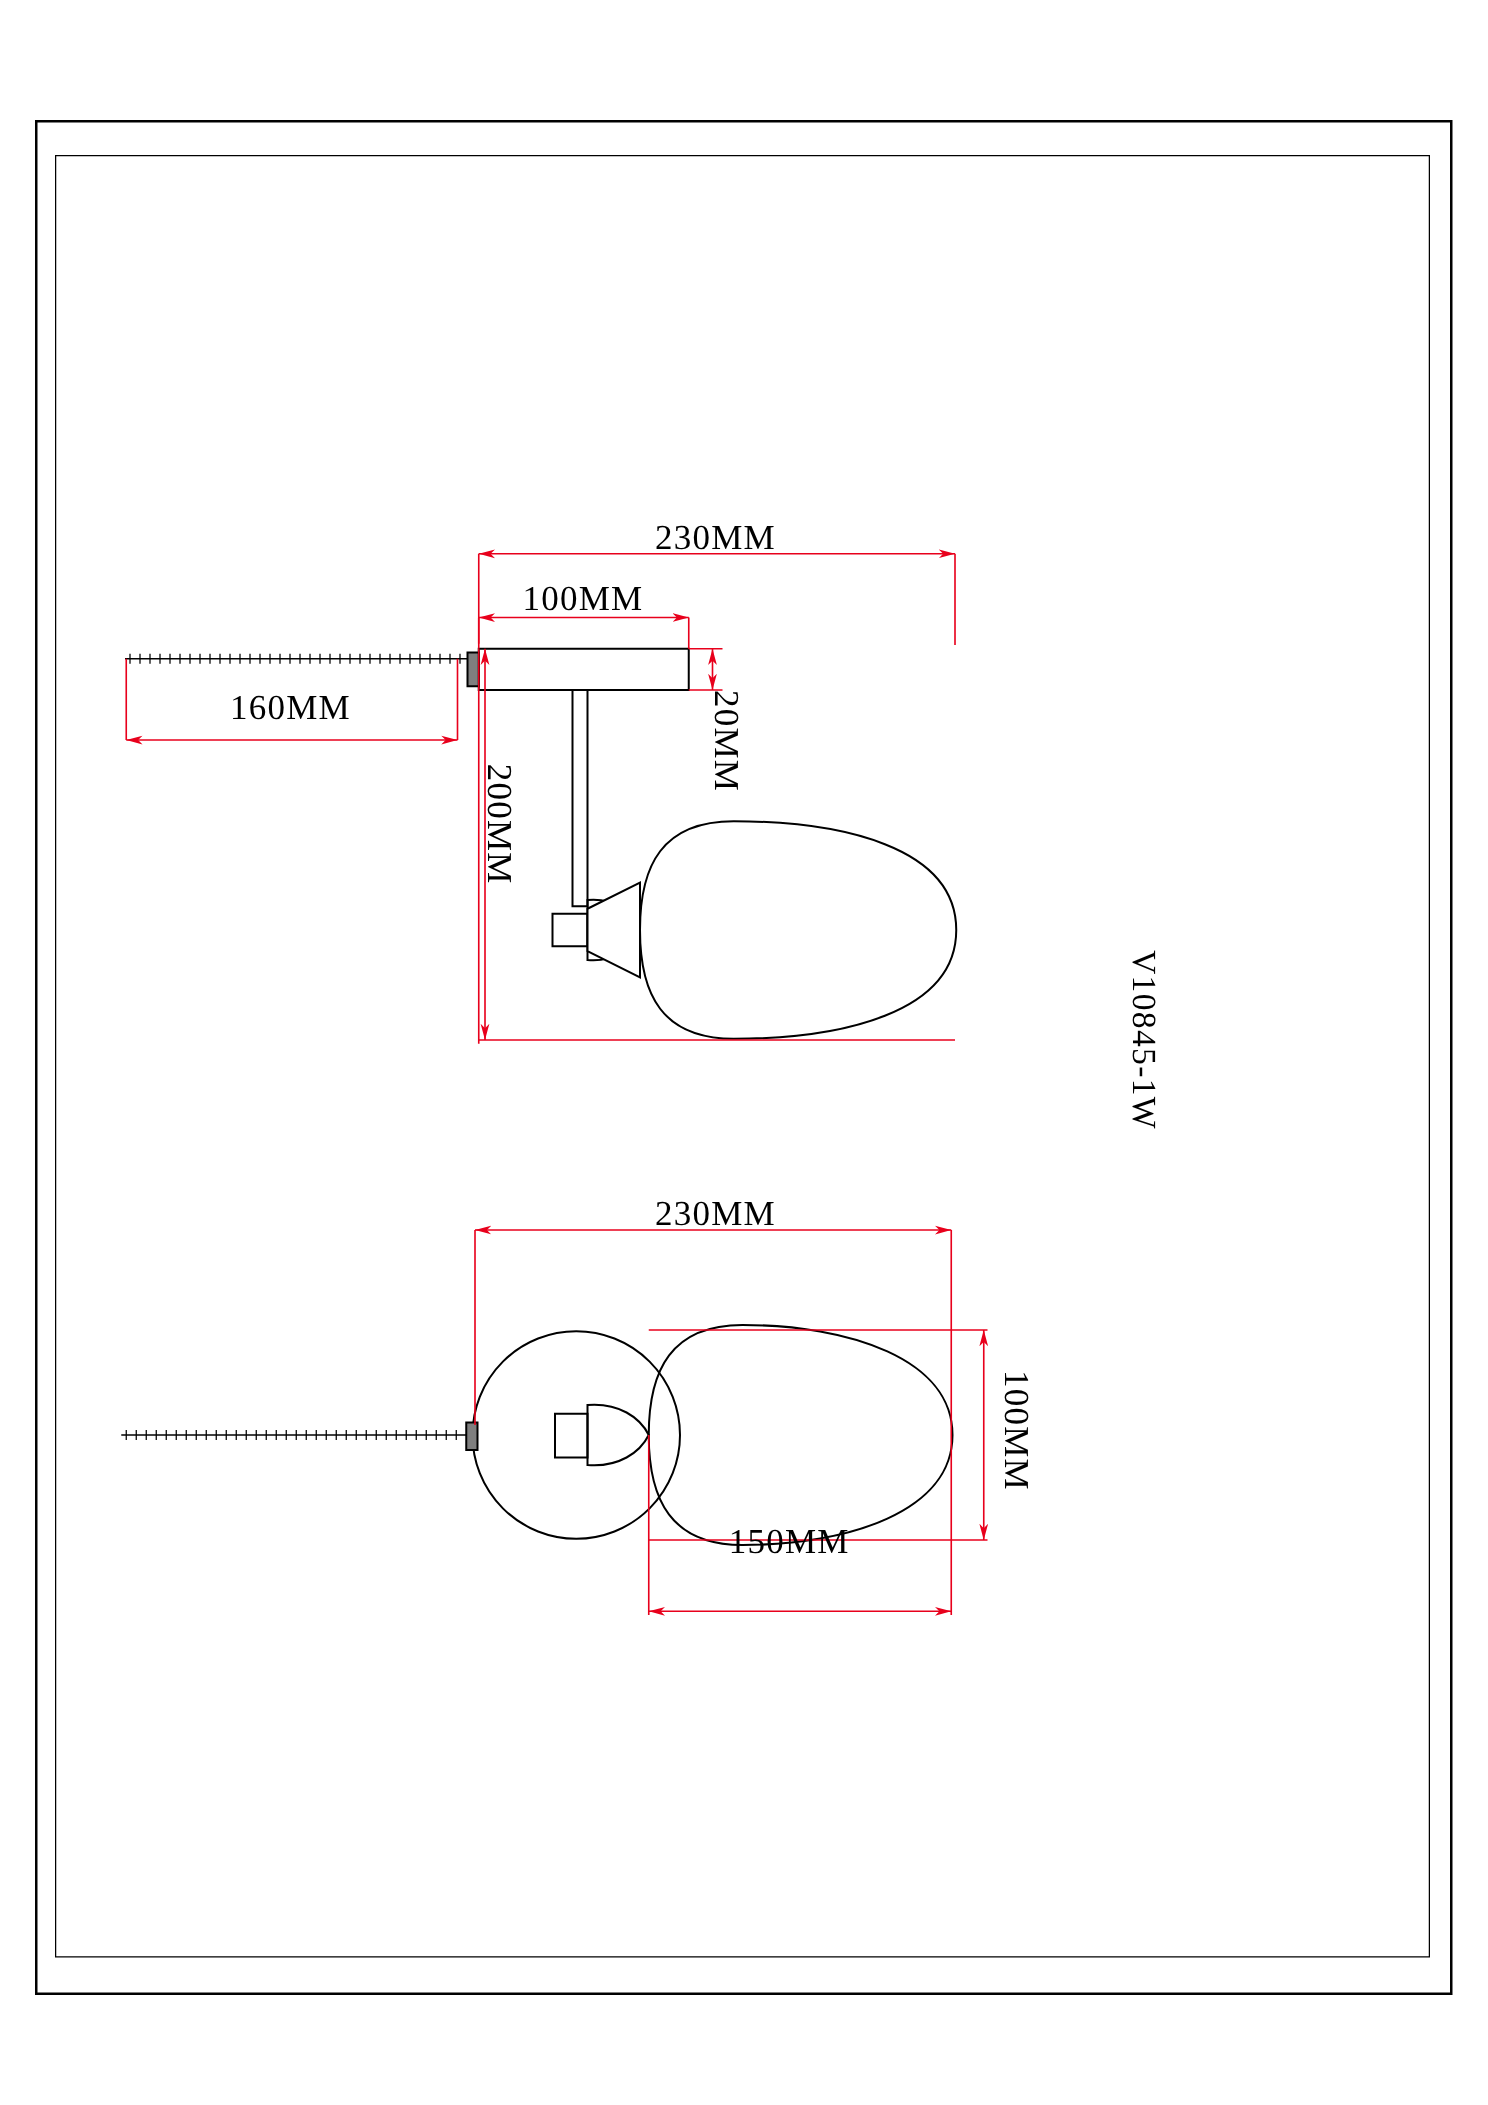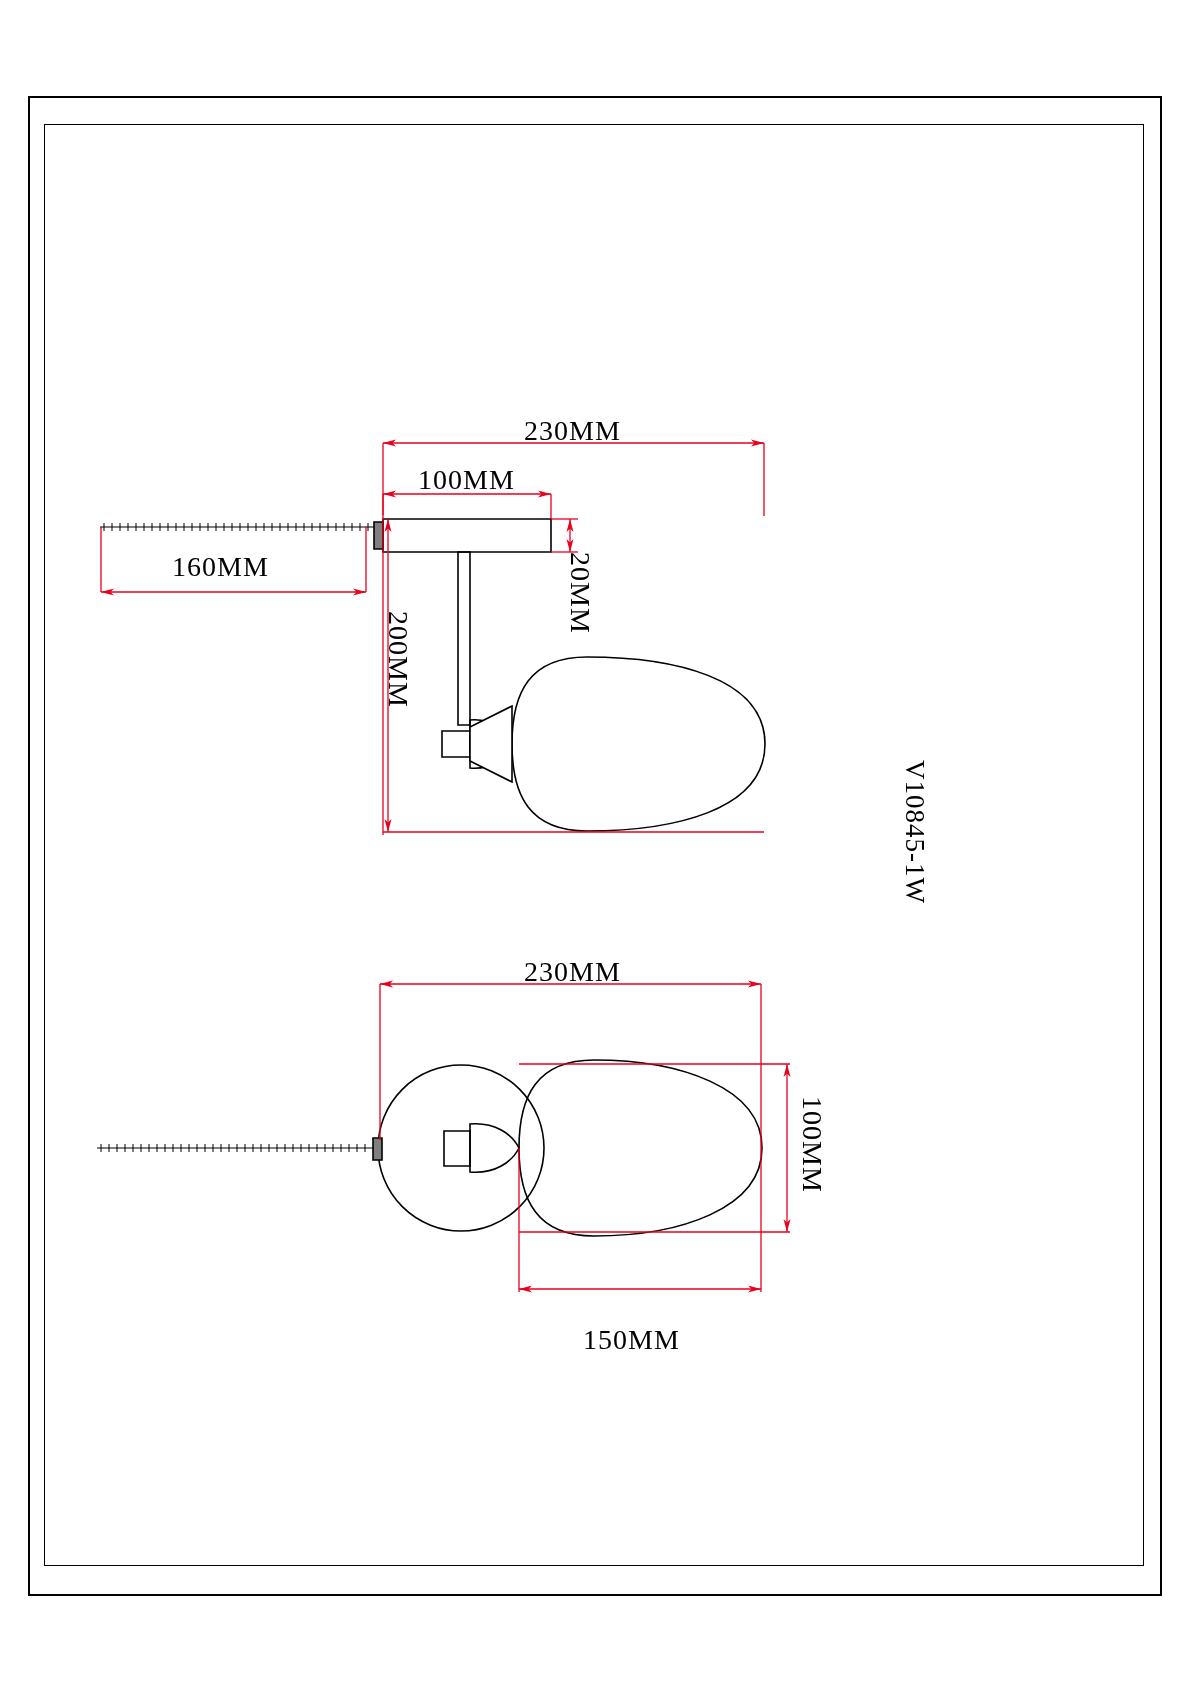--- a/index.html
+++ b/index.html
@@ -233,21 +233,21 @@
       <line x1="519" y1="1289" x2="761" y2="1289" marker-start="url(#arrR)" marker-end="url(#arrL)"></line>
 
       <line x1="519" y1="1064" x2="790" y2="1064"></line>
       <line x1="519" y1="1232" x2="790" y2="1232"></line>
       <line x1="787" y1="1064" x2="787" y2="1232" marker-start="url(#arrR)" marker-end="url(#arrL)"></line>
     </g>
   </svg>
 
   <div class="dim-label" style="left:524px; top:415px;">230MM</div>
   <div class="dim-label" style="left:418px; top:464px;">100MM</div>
-  <div class="dim-label" style="left:172px; top:551px;">160MM</div>
+  <div class="dim-label" style="left:184px; top:551px;">160MM</div>
   <div class="dim-label vert" style="left:596px; top:552px;">20MM</div>
   <div class="dim-label vert" style="left:414px; top:611px;">200MM</div>
 
   <div class="dim-label" style="left:524px; top:956px;">230MM</div>
-  <div class="dim-label" style="left:583px; top:1324px;">150MM</div>
+  <div class="dim-label" style="left:583px; top:1218px;">150MM</div>
   <div class="dim-label vert" style="left:828px; top:1096px;">100MM</div>
 
 </div>
 
 </body></html>

